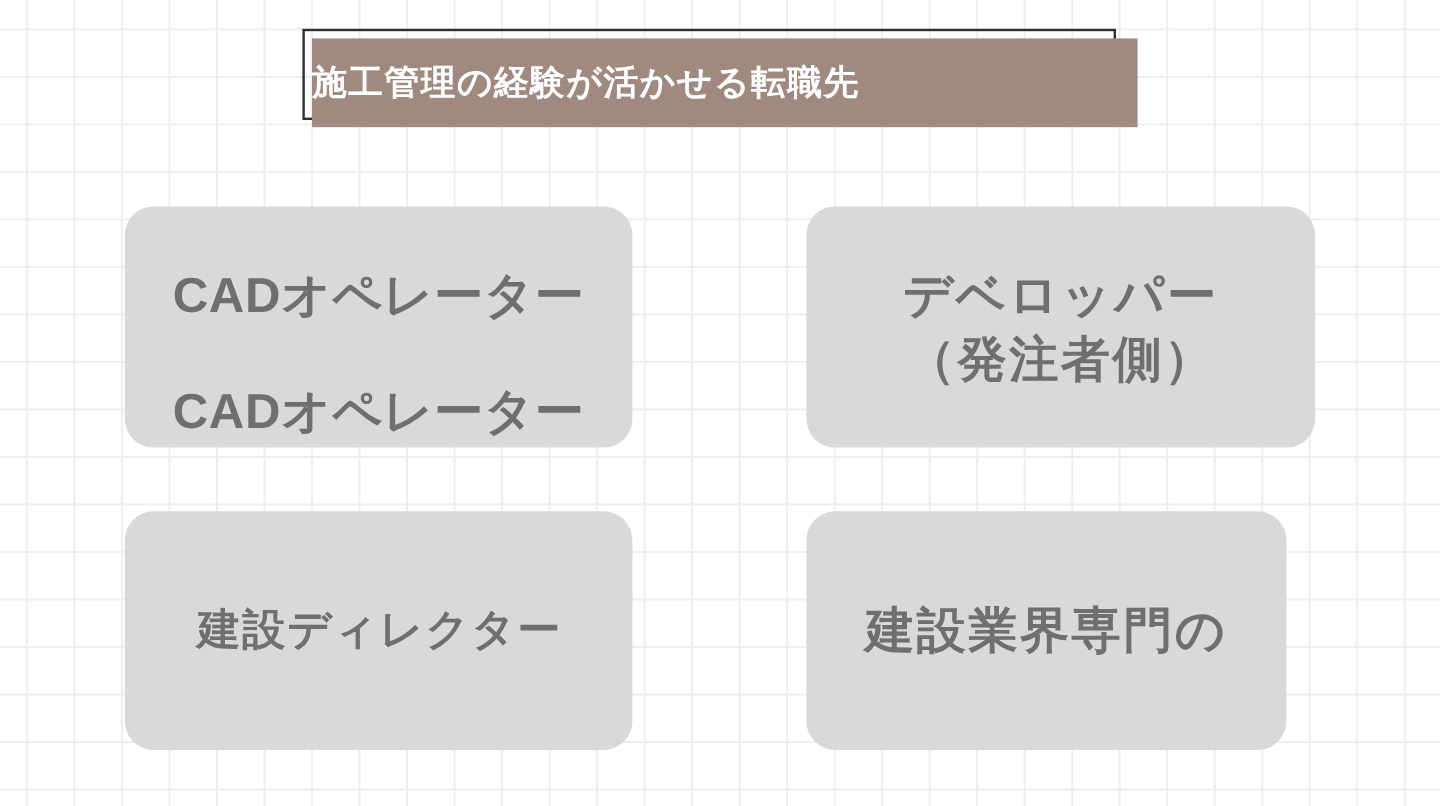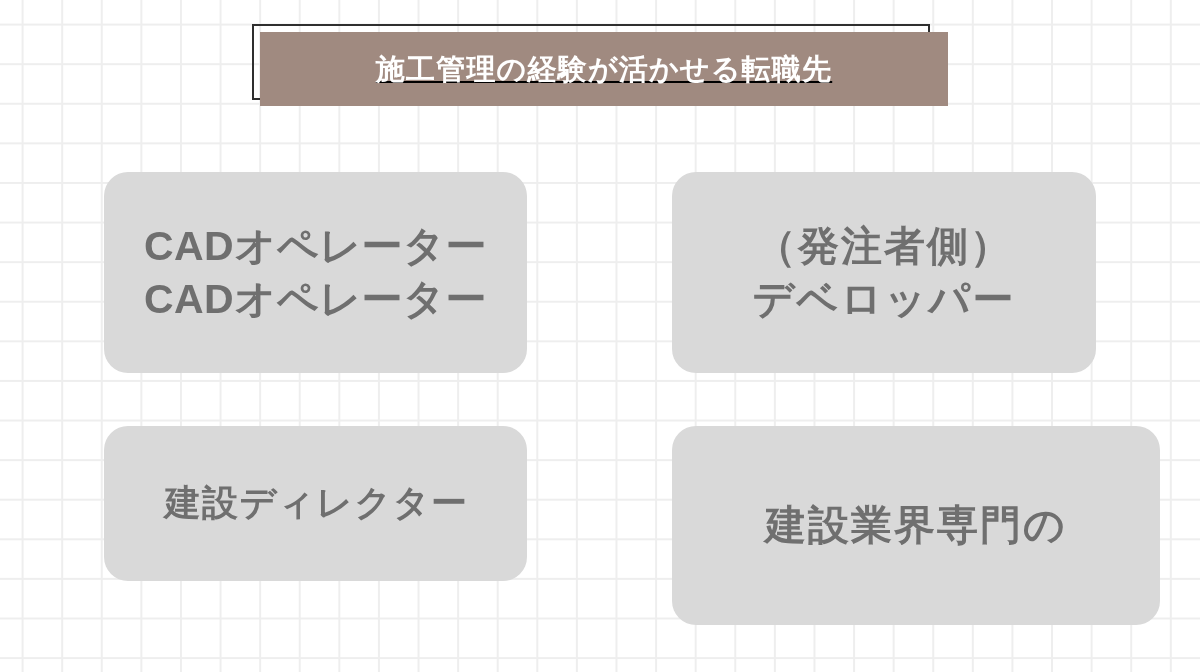--- a/index.html
+++ b/index.html
@@ -50,22 +50,21 @@
     position: absolute;
     left: 8px;
     top: 8px;
     width: 688px;
     height: 74px;
     background: #a08a80;
     box-sizing: border-box;
     z-index: 2;
     display: flex;
     align-items: center;
-    justify-content: center;
-    text-decoration: underline;
+    justify-content: flex-start;
   }
   .title-text {
     color: #ffffff;
     font-size: 29px;
     font-weight: bold;
     letter-spacing: 1.2px;
     line-height: 1;
     white-space: nowrap;
     text-align: center;
   }
@@ -90,43 +89,43 @@
     white-space: nowrap;
     text-align: center;
   }
 
   #card-cad {
     left: 104px;
     top: 172px;
     width: 423px;
     height: 201px;
   }
-  #card-cad .card-line { font-size: 41px; letter-spacing: 0.5px; }
+  #card-cad .card-line { font-size: 41px; letter-spacing: 0.5px; margin-top: 44px; }
 
   #card-developer {
     left: 672px;
     top: 172px;
     width: 424px;
     height: 201px;
   }
   #card-developer .card-line { font-size: 41px; letter-spacing: 2px; }
 
   #card-director {
     left: 104px;
     top: 426px;
     width: 423px;
-    height: 155px;
+    height: 199px;
     padding-left: 12px;
   }
   #card-director .card-line { font-size: 36px; letter-spacing: 1.5px; }
 
   #card-sales {
     left: 672px;
     top: 426px;
-    width: 488px;
+    width: 400px;
     height: 199px;
     font-family: Liberation Serif, serif;
   }
   #card-sales .card-line { font-size: 41px; letter-spacing: 2px; }
 </style>
 </head>
 <body>
 
 <div id="slide">
 
@@ -136,22 +135,22 @@
       <span class="title-text">施工管理の経験が活かせる転職先</span>
     </div>
   </div>
 
   <div class="card" id="card-cad">
     <span class="card-line">CADオペレーター</span>
     <span class="card-line">CADオペレーター</span>
   </div>
 
   <div class="card" id="card-developer">
+    <span class="card-line">デベロッパー</span>
     <span class="card-line">（発注者側）</span>
-    <span class="card-line">デベロッパー</span>
   </div>
 
   <div class="card" id="card-director">
     <span class="card-line">建設ディレクター</span>
   </div>
 
   <div class="card" id="card-sales">
     <span class="card-line">建設業界専門の</span>
   </div>
 

